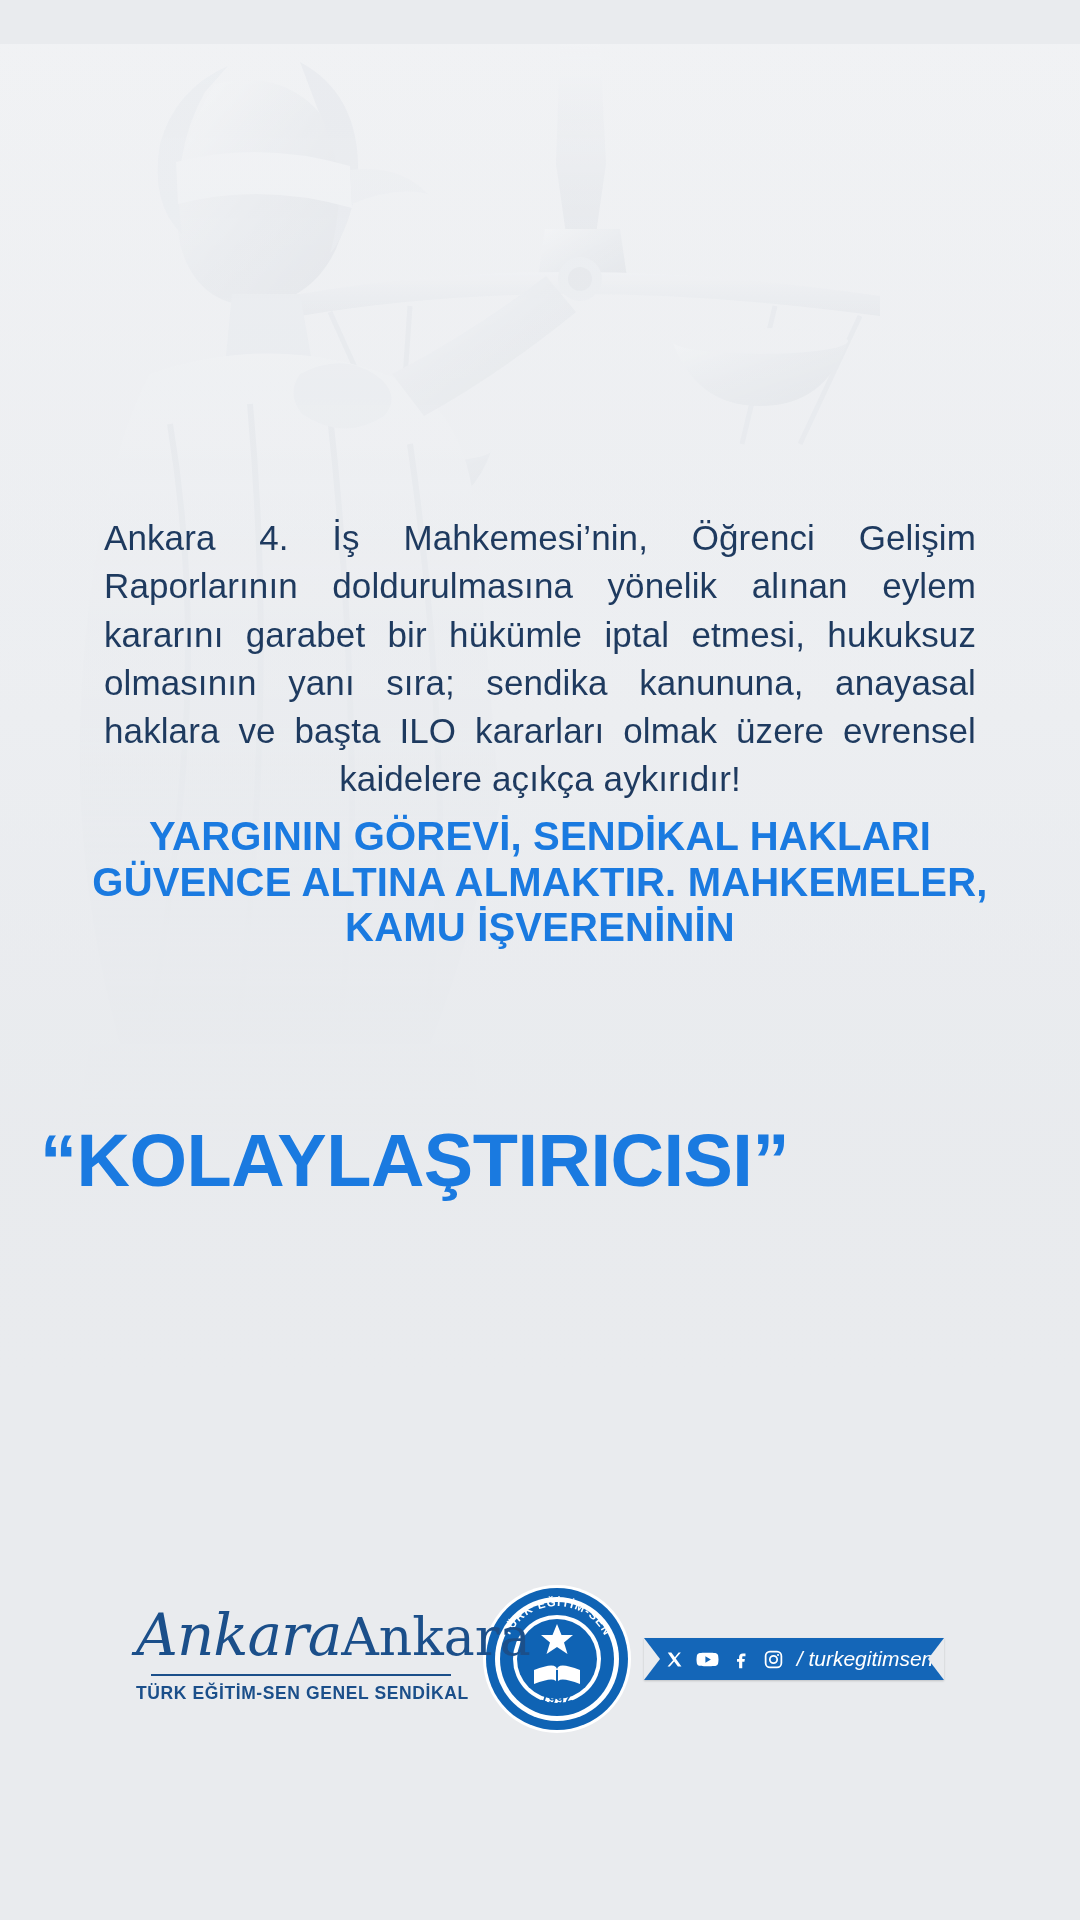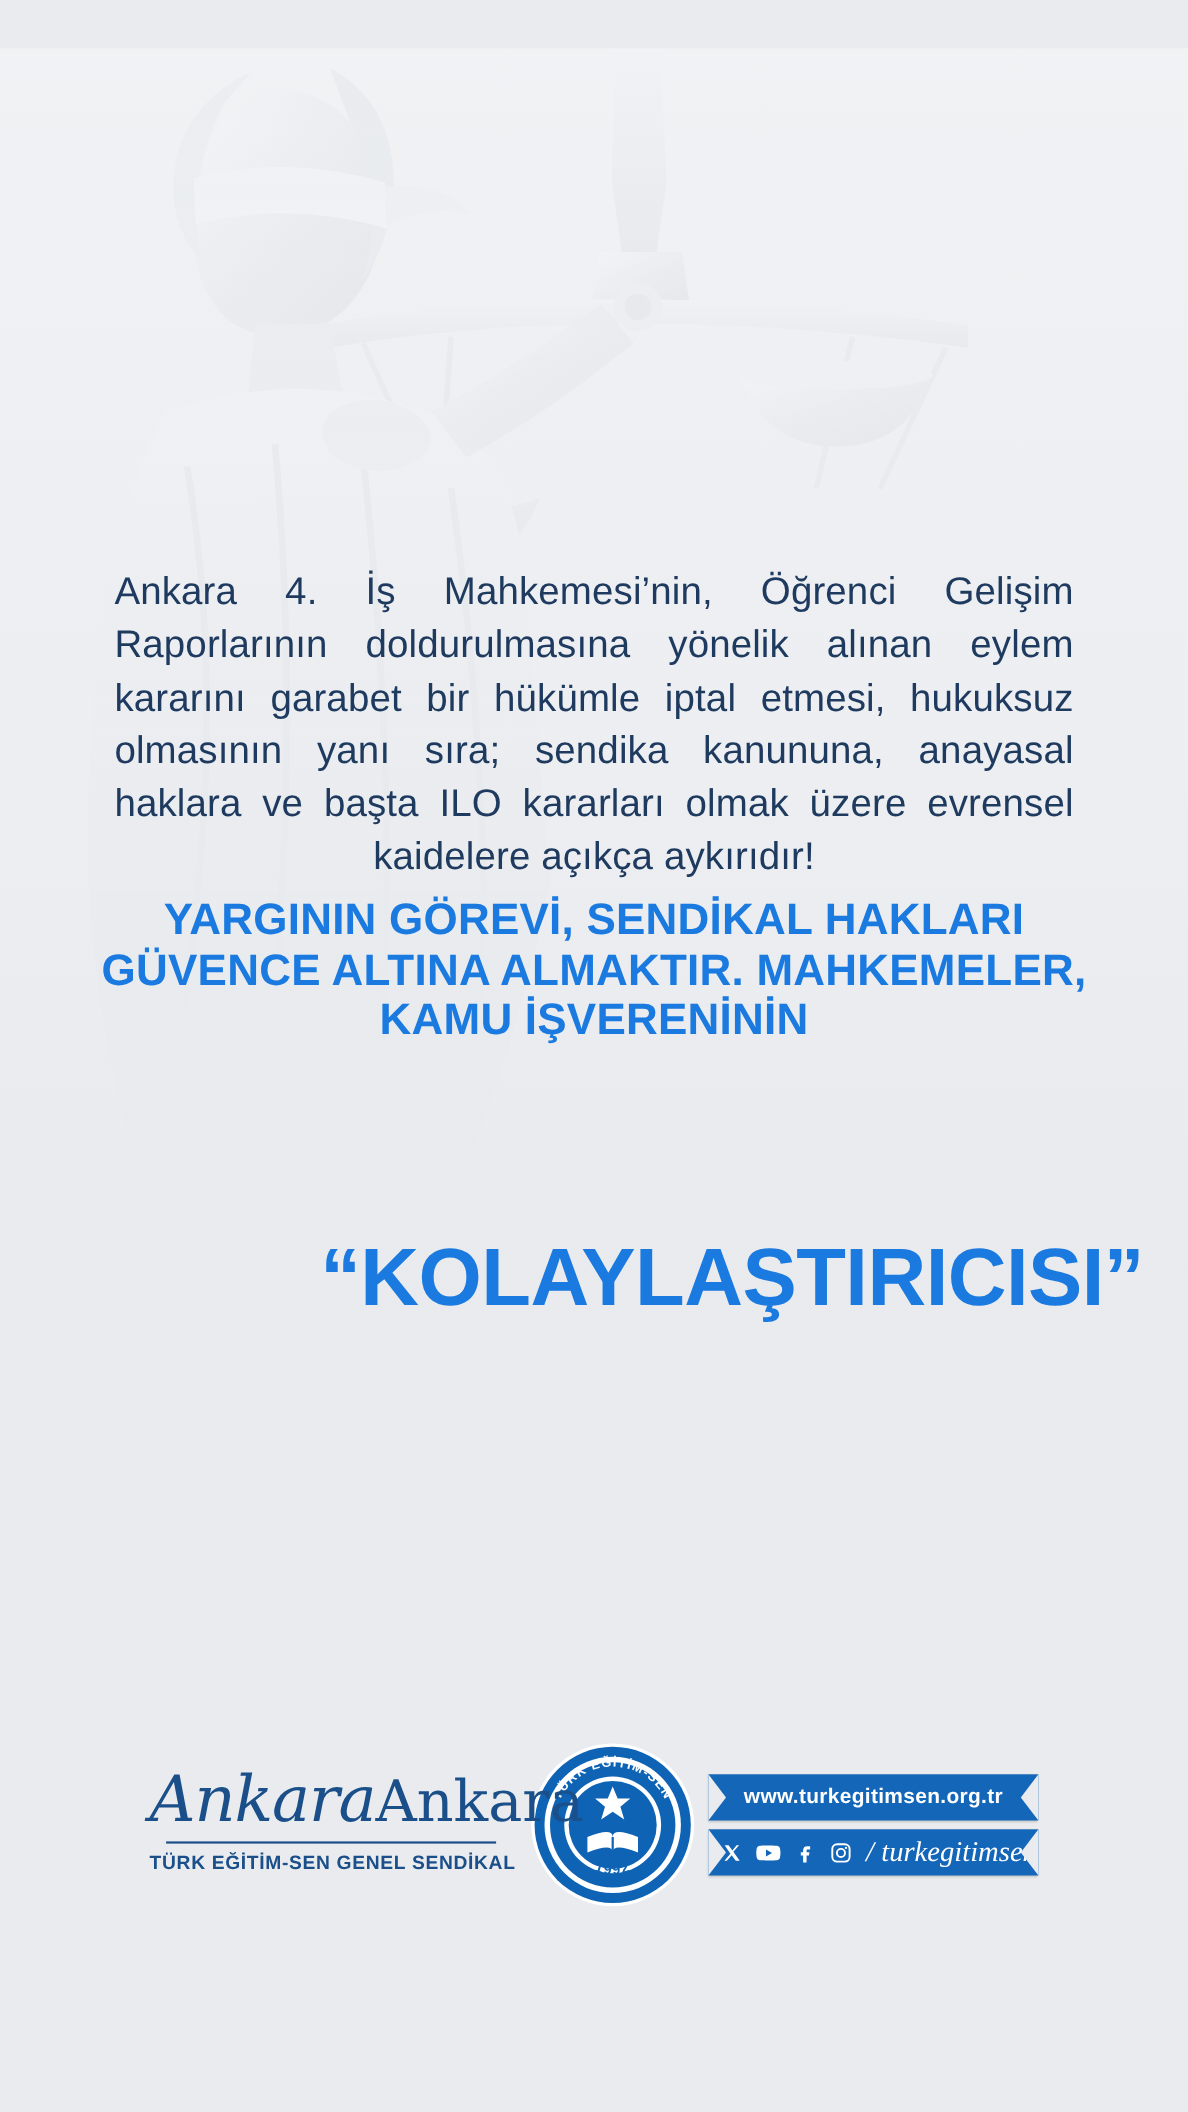--- a/index.html
+++ b/index.html
@@ -63,21 +63,21 @@
     font-size:40px;
     line-height:1.14;
     letter-spacing:0.2px;
     text-transform:uppercase;
   }
 
   .quote {
     position:absolute;
     left:40px; top:1080px;
     width:1000px;
-    text-align:right;
+    text-align:left;
     color:#1a7ae0;
     font-weight:bold;
     font-size:74px;
     line-height:1.0;
     letter-spacing:-0.5px;
   }
 
   .tail {
     position:absolute;
     left:40px; top:1175px;
@@ -176,23 +176,23 @@
   .ribbon .notch-l { left:0;  border-left:16px solid #e9ebee; }
   .ribbon .notch-r { right:0; border-right:16px solid #e9ebee; }
 
   .soc-icons { display:flex; align-items:center; gap:9px; }
   .soc {
     width:24px; height:24px;
     display:inline-flex; align-items:center; justify-content:center;
     color:#ffffff;
   }
   .handle {
-    font-family:Liberation Serif, serif;
+    font-family:Liberation Sans, sans-serif;
     font-style:italic;
-    font-size:26px;
+    font-size:21px;
     white-space:nowrap;
   }
 </style>
 </head>
 <body>
 
 <div id="poster">
 
   <svg id="bg-statue" viewBox="0 0 1080 1240" aria-hidden="true">
     <defs>
@@ -311,25 +311,20 @@
 
       <text font-family="Liberation Sans, sans-serif" font-size="11.5" font-weight="bold" fill="#ffffff" letter-spacing="1.2">
         <textPath href="#arcTop" startOffset="50%" text-anchor="middle" side="left">TÜRK EĞİTİM-SEN</textPath>
       </text>
       <text font-family="Liberation Sans, sans-serif" font-size="13" font-weight="bold" fill="#0f63b4" letter-spacing="1.5">
         <textPath href="#arcBot" startOffset="50%" text-anchor="middle">1992</textPath>
       </text>
     </svg>
 
     <div id="ribbons">
-      <div class="ribbon top">
-        <span class="notch-l"></span>
-        <span>www.turkegitimsen.org.tr</span>
-        <span class="notch-r"></span>
-      </div>
       <div class="ribbon bottom">
         <span class="notch-l"></span>
         <span class="soc-icons">
           <span class="soc">
             <svg viewBox="0 0 24 24" width="17" height="17" fill="#ffffff">
                 <path d="M2.5 2h5l5 6.8L17.8 2H21l-7.3 8.6L21.8 22h-5l-5.3-7.2L5.4 22H2.2l7.7-9L2.5 2z"></path>
               </svg>
           </span>
           <span class="soc">
             <svg viewBox="0 0 24 24" width="23" height="23" fill="#ffffff">

